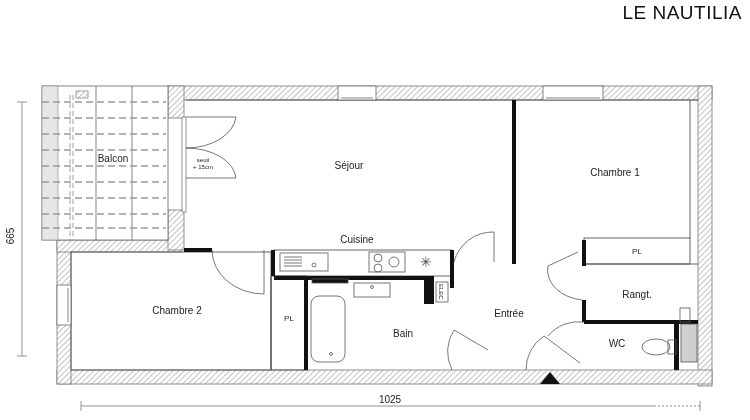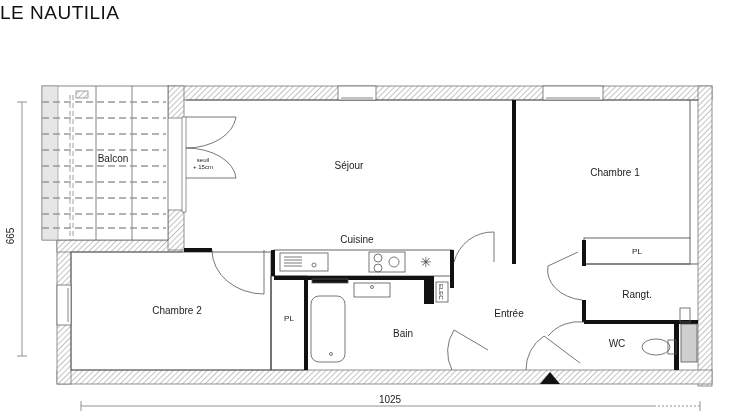--- a/index.html
+++ b/index.html
@@ -1,17 +1,17 @@
 <!DOCTYPE html>
 <html><head>
   <meta charset="utf-8">
   <style>
     html, body { margin: 0; padding: 0; background: #ffffff; }
     body { width: 750px; height: 420px; position: relative; overflow: hidden; font-family: "Liberation Sans", sans-serif; }
-    .title { position: absolute; left: 0; top: 2px; width: 742px; text-align: left; font-size: 19px; letter-spacing: 0.5px; color: #111; }
+    .title { position: absolute; left: 0; top: 2px; width: 742px; text-align: right; font-size: 19px; letter-spacing: 0.5px; color: #111; }
     svg.plan { position: absolute; left: 0; top: 0; }
     .lbl { font-family: "Liberation Sans", sans-serif; fill: #222; }
   </style>
 </head>
 <body>
 
 <div class="title">LE NAUTILIA</div>
 
 <svg class="plan" width="750" height="420" viewBox="0 0 750 420" xmlns="http://www.w3.org/2000/svg">
   <defs>

